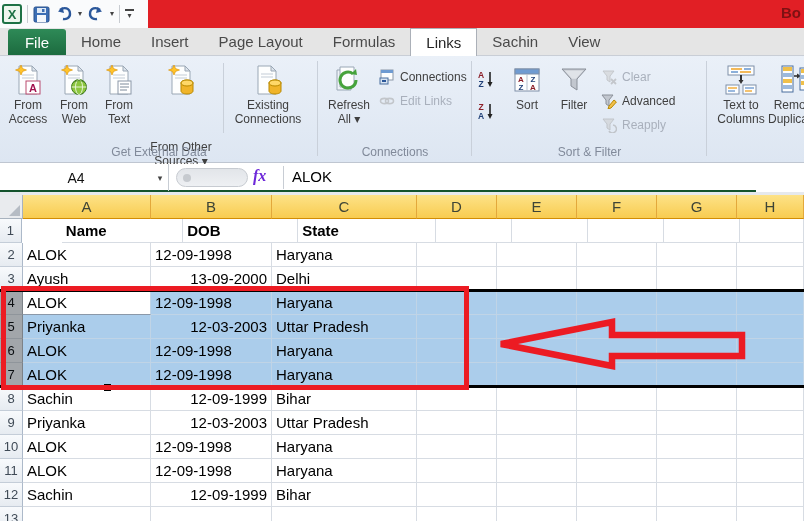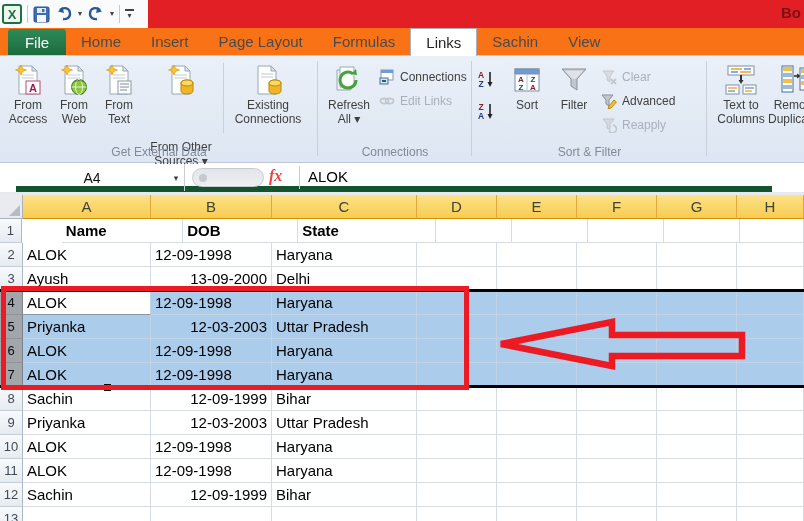--- a/index.html
+++ b/index.html
@@ -9,21 +9,21 @@
   .titlebar{position:absolute;left:0;top:0;width:804px;height:28px;background:#fafbfc;}
   .titlebar-red{position:absolute;left:148px;top:0;width:656px;height:28px;background:#e11f25;}
   .title-text{position:absolute;right:3px;top:4px;font-size:15px;font-weight:bold;color:#7e1113;}
   .qat{position:absolute;left:2px;top:2px;height:24px;display:flex;align-items:center;gap:5px;}
   .qat-sep{width:1px;height:18px;background:#c8ccd1;}
   .qat-btn{display:flex;align-items:center;justify-content:center;height:22px;}
   .caret{font-size:8px;color:#444;line-height:1;}
   .qat-custom{display:flex;flex-direction:column;align-items:center;line-height:1;}
   .qat-custom .bar{width:9px;height:2px;background:#444;margin-bottom:1px;}
   
-  .tabsrow{position:absolute;left:0;top:28px;width:804px;height:28px;background:#f97316;
+  .tabsrow{position:absolute;left:0;top:28px;width:804px;height:28px;background:#e5e5e5;
            border-bottom:1px solid #c9ced6;display:flex;align-items:flex-end;box-sizing:border-box;}
   .file-tab{width:58px;height:26px;margin-left:8px;background:linear-gradient(#2e8a57,#1c6b3f);
             color:#fff;font-size:15px;display:flex;align-items:center;justify-content:center;
             border-radius:3px 3px 0 0;}
   .tab{height:27px;padding:0 15px;display:flex;align-items:center;font-size:15px;color:#4a4a4a;}
   .tab.selected{background:#fff;border:1px solid #abb0b8;border-bottom:none;color:#262626;
                 margin-bottom:-1px;height:28px;box-sizing:border-box;z-index:3;}
   
   .ribbon{position:absolute;left:0;top:56px;width:804px;height:107px;box-sizing:border-box;
           background:linear-gradient(#eaf0f8,#dde6f2);border-bottom:1px solid #bfc6d1;}
@@ -33,31 +33,31 @@
   .bigrow{display:flex;align-items:flex-start;padding:3px 0 0 4px;}
   .bigbtn{display:flex;flex-direction:column;align-items:center;padding-top:3px;}
   .bigbtn .ic{height:36px;display:flex;align-items:center;justify-content:center;}
   .blabel{font-size:12px;line-height:1.18;color:#3f3f3f;text-align:center;white-space:pre-line;}
   .innersep{width:1px;height:70px;background:#c9d0da;margin:4px 3px 0 3px;}
   .smallcol{display:flex;flex-direction:column;padding-top:7px;gap:2px;}
   .smallbtn{height:22px;display:flex;align-items:center;gap:5px;font-size:12px;color:#3f3f3f;padding:0 3px;}
   .smallbtn.disabled{color:#a9b0bc;}
   .smallbtn.disabled svg{opacity:.5;filter:grayscale(1);}
   
-  .fbar{position:absolute;left:16px;top:164px;width:756px;height:28px;background:#fff;
-        border-bottom:6px solid #14532d;box-sizing:border-box;}
+  .fbar{position:absolute;left:0;top:164px;width:756px;height:28px;background:#fff;
+        border-bottom:2px solid #14532d;box-sizing:border-box;}
   .namebox{position:absolute;left:0;top:0;width:168px;height:27px;border-right:1px solid #c8cdd4;
            display:flex;align-items:center;}
   .namebox .val{flex:1;text-align:center;font-size:14px;color:#111;}
   .nb-caret{width:16px;font-size:9px;color:#444;text-align:center;}
   .pill{position:absolute;left:176px;top:4px;width:72px;height:19px;border-radius:10px;
         background:linear-gradient(#e2e5e9,#eef0f3);border:1px solid #c7cbd1;box-sizing:border-box;}
   .pill .dot{position:absolute;left:6px;top:5px;width:8px;height:8px;border-radius:50%;background:#c6cacf;}
   .fx{position:absolute;left:253px;top:3px;font-family:"Liberation Serif",serif;font-style:italic;
-      font-weight:bold;font-size:16px;color:#ef4444;}
+      font-weight:bold;font-size:16px;color:#6d28d9;}
   .fsep{position:absolute;left:283px;top:2px;width:1px;height:23px;background:#c8cdd4;}
   .fvalue{position:absolute;left:292px;top:4px;font-size:15px;color:#000;}
   .gapline{position:absolute;left:0;top:192px;width:804px;height:3px;background:#e6e9ed;}
   
   .sheet{position:absolute;left:0;top:195px;width:804px;height:326px;overflow:hidden;background:#fff;}
   .hdr{display:flex;height:24px;}
   .corner{box-sizing:border-box;width:23px;height:24px;background:#e9ebee;border-right:1px solid #a8b2be;
           border-bottom:1px solid #a8b2be;position:relative;}
   .corner::after{content:"";position:absolute;right:2px;bottom:2px;border-left:11px solid transparent;
                  border-bottom:11px solid #b6bcc4;}

